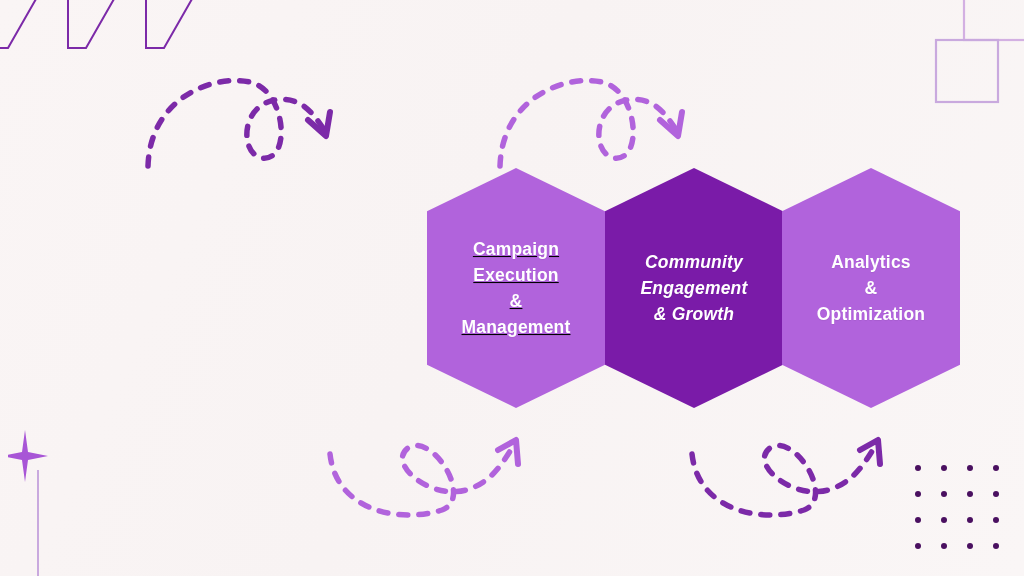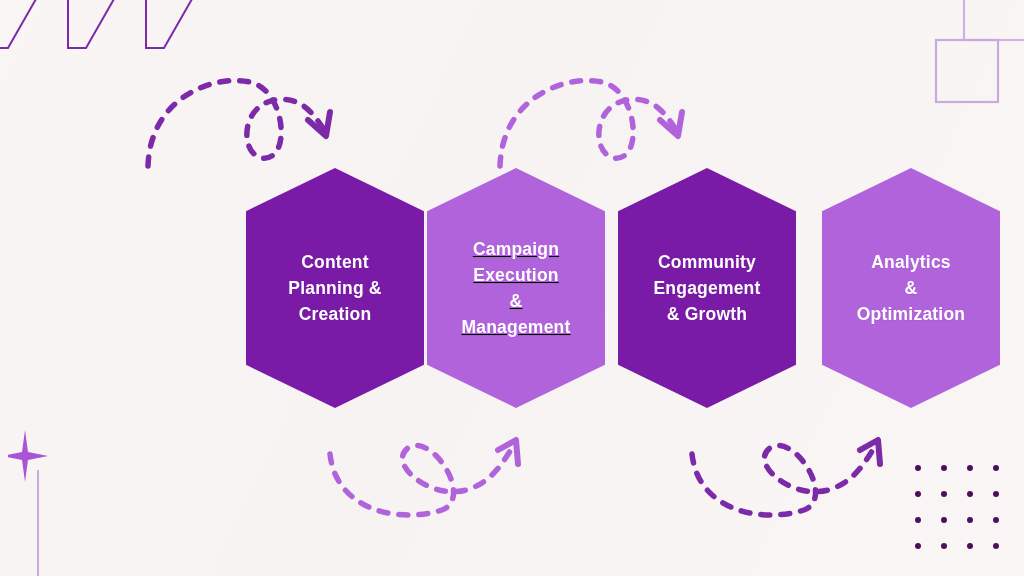--- a/index.html
+++ b/index.html
@@ -65,22 +65,22 @@
     line-height: 1.5;
     text-align: center;
     letter-spacing: 0.2px;
     white-space: pre-line;
     padding: 0 6px;
     text-shadow: 0 1px 1px rgba(0,0,0,0.06);
   }
   .hex-0 { left: 64px;  }
   .hex-1 { left: 246px; }
   .hex-2 { left: 427px; text-decoration: underline; }
-  .hex-3 { left: 618px; }
-  .hex-4 { left: 782px; margin-left: 40px; }
+  .hex-3 { left: 605px; font-style: italic; }
+  .hex-4 { left: 782px; }
 </style>
 </head>
 <body>
 
 <div id="stage" style="background-color: rgb(250, 245, 245);">
 
   <svg class="deco" id="deco-topleft" width="230" height="100" viewBox="0 0 230 100" fill="none">
     <g stroke="#7c2aa8" stroke-width="2">
       <path d="M 4 -40 L 78 -40 L 22 58 L 4 58 Z"></path>
       <path d="M 82 -40 L 156 -40 L 100 58 L 82 58 Z"></path>
@@ -150,25 +150,20 @@
   <svg class="arrow-svg" id="arrow-4" width="215" height="108" viewBox="0 0 215 108" fill="none">
     <g stroke="#7c2aa8" stroke-width="5.5" stroke-linecap="round" fill="none" stroke-dasharray="9 11">
       <path d="M 8 30 C 14 86, 76 100, 120 86 C 152 74, 110 8, 86 24 C 64 40, 112 80, 150 64 C 170 56, 180 40, 190 24"></path>
     </g>
     <path d="M 176 26 L 194 16 L 196 40" stroke="#7c2aa8" stroke-width="6" stroke-linecap="round" stroke-linejoin="round" fill="none"></path>
   </svg>
 
   <div id="hex-row">
 
 
-    <div class="hex hex-1" style="background: rgb(122, 27, 168);">
-      <span class="hex-label">Content
-Planning &amp;
-Creation</span>
-    </div>
 
     <div class="hex hex-2" style="background: rgb(177, 99, 220);">
       <span class="hex-label">Campaign
 Execution
 &amp;
 Management</span>
     </div>
 
     <div class="hex hex-3" style="background: rgb(122, 27, 168);">
       <span class="hex-label">Community

